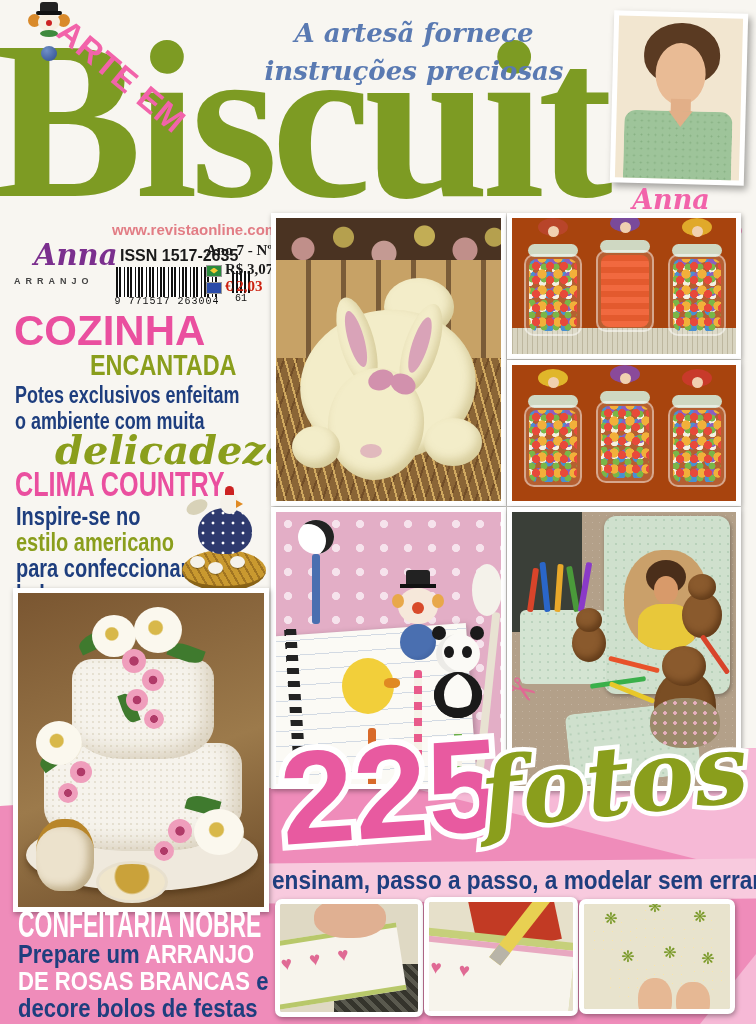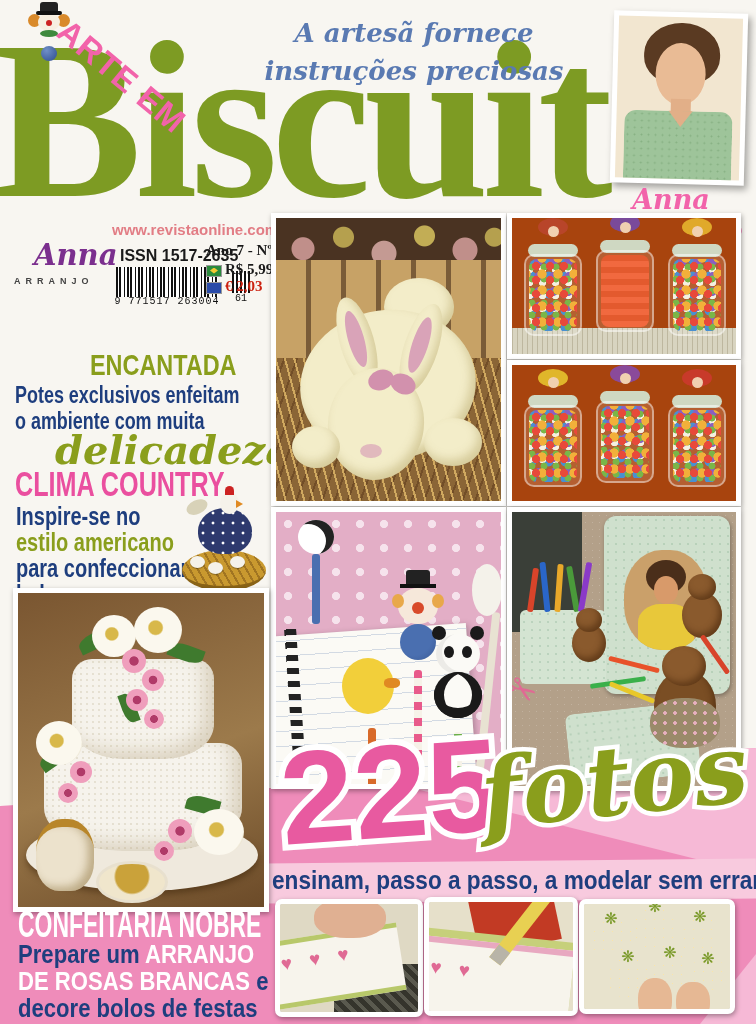--- a/index.html
+++ b/index.html
@@ -276,26 +276,27 @@
     <span class="logo-line">Anna</span>
     <span class="logo-editora">ARRANJO</span>
   </div>
   <div class="abs issn">ISSN 1517-2635</div>
   <div class="abs bars"></div>
   <div class="abs bars-addon"></div>
   <div class="abs bar-digits">9 771517 263004</div>
   <div class="abs bar-addon-digits">61</div>
   <div class="abs issue">Ano 7 - Nº 52</div>
   <div class="abs price-row">
-    <span class="flag flag-br"></span><span>R$ 5,99</span>
+    <span class="flag flag-br"></span><span>R$ 3,07</span>
   </div>
   <div class="abs price-row2">
     <span class="flag flag-eu"></span><span>€ 2,03</span>
   </div>
 
+  <div class="abs h-cozinha">COZINHA</div>
   <div class="abs h-encantada cond">ENCANTADA</div>
   <div class="abs t-potes1 cond">Potes exclusivos enfeitam</div>
   <div class="abs t-potes2 cond">o ambiente com muita</div>
   <div class="abs t-delicadeza">delicadeza</div>
 
   <div class="abs h-clima cond">CLIMA COUNTRY</div>
   <div class="abs t-clima c-navy cond" style="left:16px;top:502px;">Inspire-se no</div>
   <div class="abs t-clima c-olive cond" style="left:16px;top:528px;">estilo americano</div>
   <div class="abs t-clima c-navy cond" style="left:16px;top:554px;">para confeccionar</div>
   <div class="abs t-clima c-navy cond" style="left:16px;top:580px;">belas peças</div>

